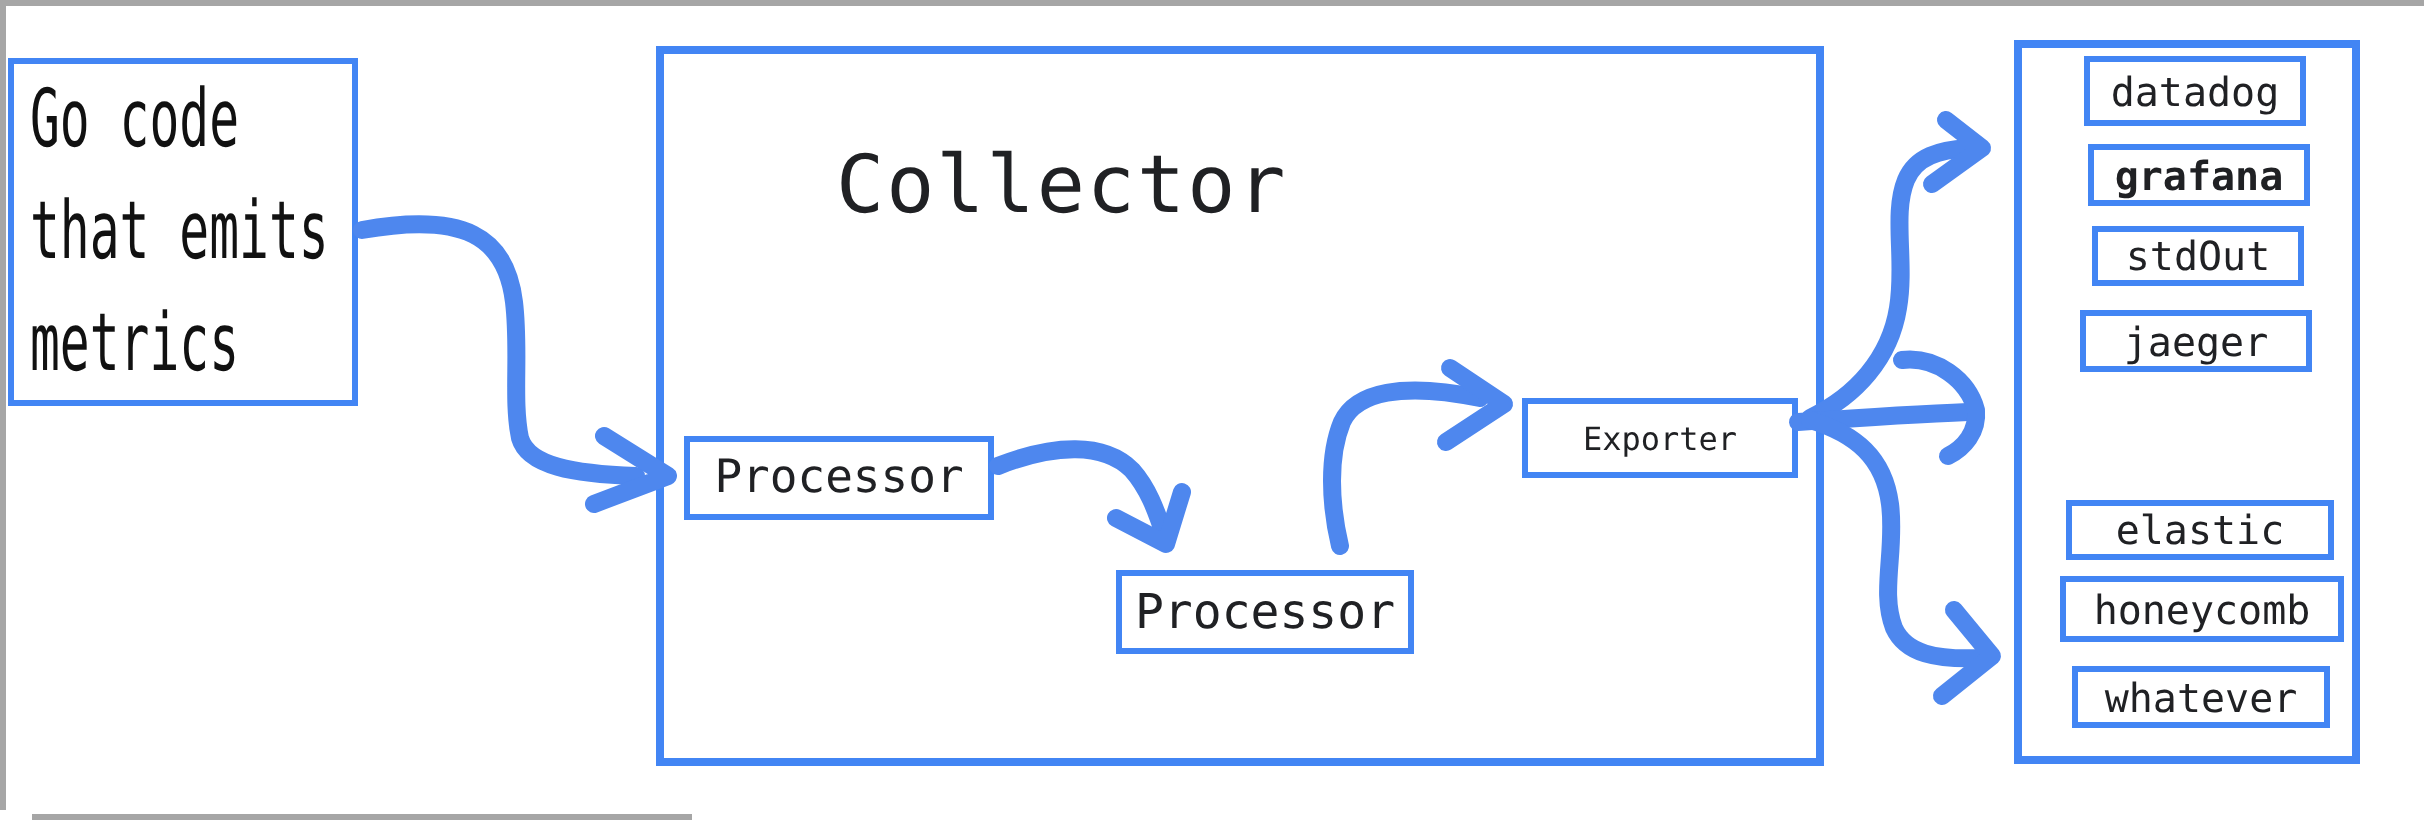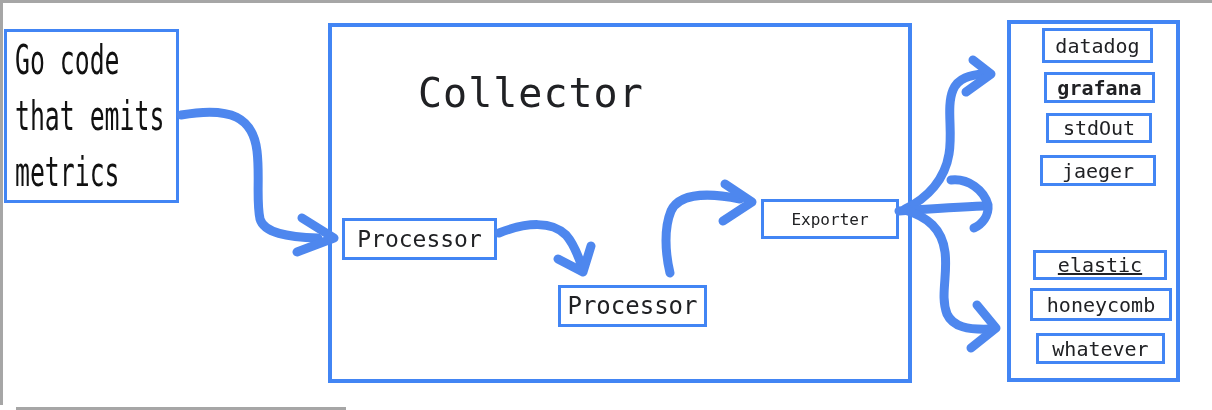--- a/index.html
+++ b/index.html
@@ -53,21 +53,21 @@
   .exporter-box {left:761px;top:199px;width:138px;height:40px;font-size:16px;}
 
   
   .sinks-box{left:1007px;top:20px;width:173px;height:362px;border-width:4px;display:block;}
   .sink{font-size:20px;}
   .sink-datadog   {left:1042px;top:28px; width:111px;height:35px;}
   .sink-grafana   {left:1044px;top:72px; width:111px;height:31px;font-weight:bold;}
   .sink-stdout    {left:1046px;top:113px;width:106px;height:30px;}
   .sink-jaeger    {left:1040px;top:155px;width:116px;height:31px;}
   .sink-prometheus{left:1035px;top:206px;width:137px;height:31px;}
-  .sink-elastic   {left:1033px;top:250px;width:134px;height:30px;text-decoration:underline;}
+  .sink-elastic   {left:1033px;top:250px;width:134px;height:30px;}
   .sink-honeycomb {left:1030px;top:288px;width:142px;height:33px;}
   .sink-whatever  {left:1036px;top:333px;width:129px;height:31px;}
 
   
   svg.arrows{position:absolute;left:0;top:0;pointer-events:none;}
   svg.arrows path{
     fill:none;
     stroke:var(--arrow,#4e87ee);
     stroke-width:9;
     stroke-linecap:round;

